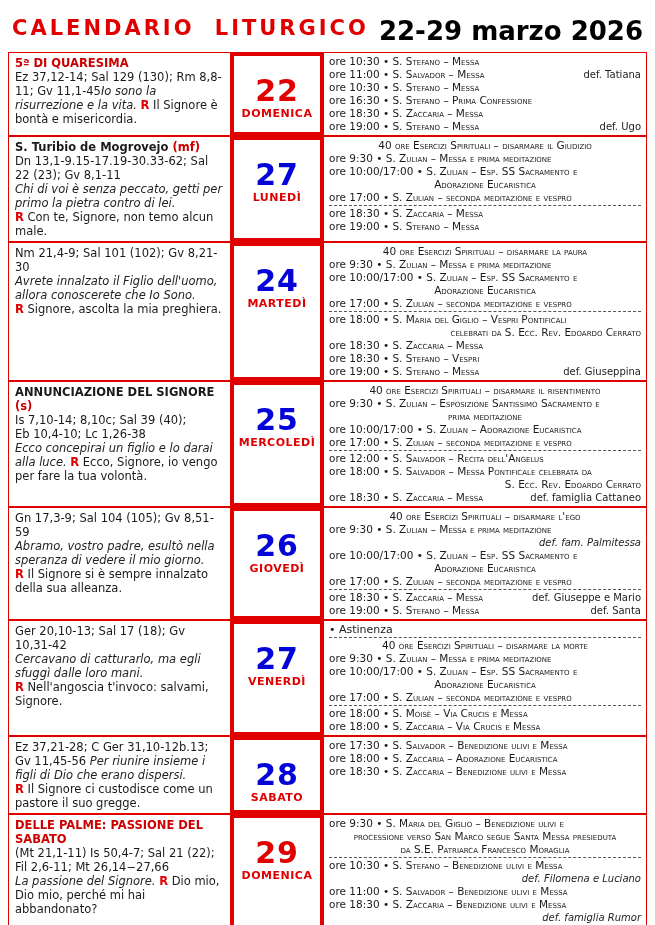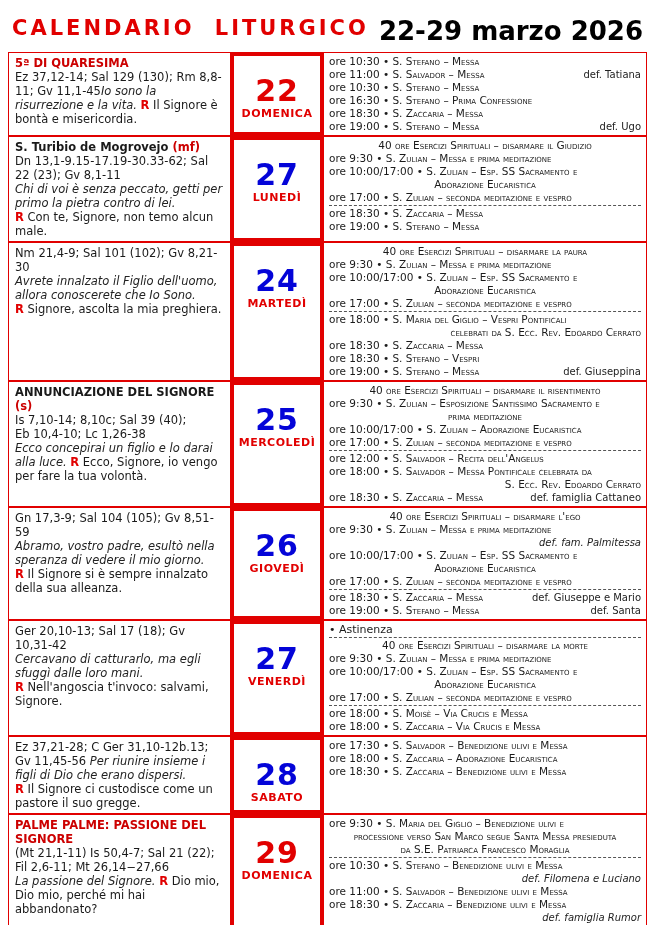--- a/index.html
+++ b/index.html
@@ -228,21 +228,21 @@
           <div class="group">
             <div class="entry"><b class="ore">ore 17:30 </b>• <b class="place">S. Salvador</b> – <span class="desc">Benedizione ulivi e Messa</span></div>
             <div class="entry"><b class="ore">ore 18:00 </b>• <b class="place">S. Zaccaria</b> – <span class="desc">Adorazione Eucaristica</span></div>
             <div class="entry"><b class="ore">ore 18:30 </b>• <b class="place">S. Zaccaria</b> – <span class="desc">Benedizione ulivi e Messa</span></div>
           </div>
         </div>
   </div>
 
   <div class="day">
     <div class="readings">
-          <div class="rtitle"><span class="red">PALME PALME: PASSIONE DEL SIGNORE</span></div>
+          <div class="rtitle"><span class="red">DELLE PALME: PASSIONE DEL SABATO</span></div>
           <div class="rbody"><span class="">(Mt 21,1-11) Is 50,4-7; Sal 21 (22);</span><br><span class="">Fil 2,6-11; Mt 26,14−27,66</span><br><span class="it">La passione del Signore.</span><span class=""> </span><span class="rmark">R</span><span class=""> Dio mio, Dio mio, perché mi hai abbandonato?</span></div>
         </div>
     <div class="datecell">
       <div class="num sun">29</div>
       <div class="dayname">DOMENICA</div>
     </div>
     <div class="schedule">
           <div class="group">
             <div class="entry"><b class="ore">ore 9:30 </b>• <b class="place">S. Maria del Giglio</b> – <span class="desc">Benedizione ulivi e</span></div>
             <div class="cont center">processione verso San Marco segue Santa Messa presieduta</div>

